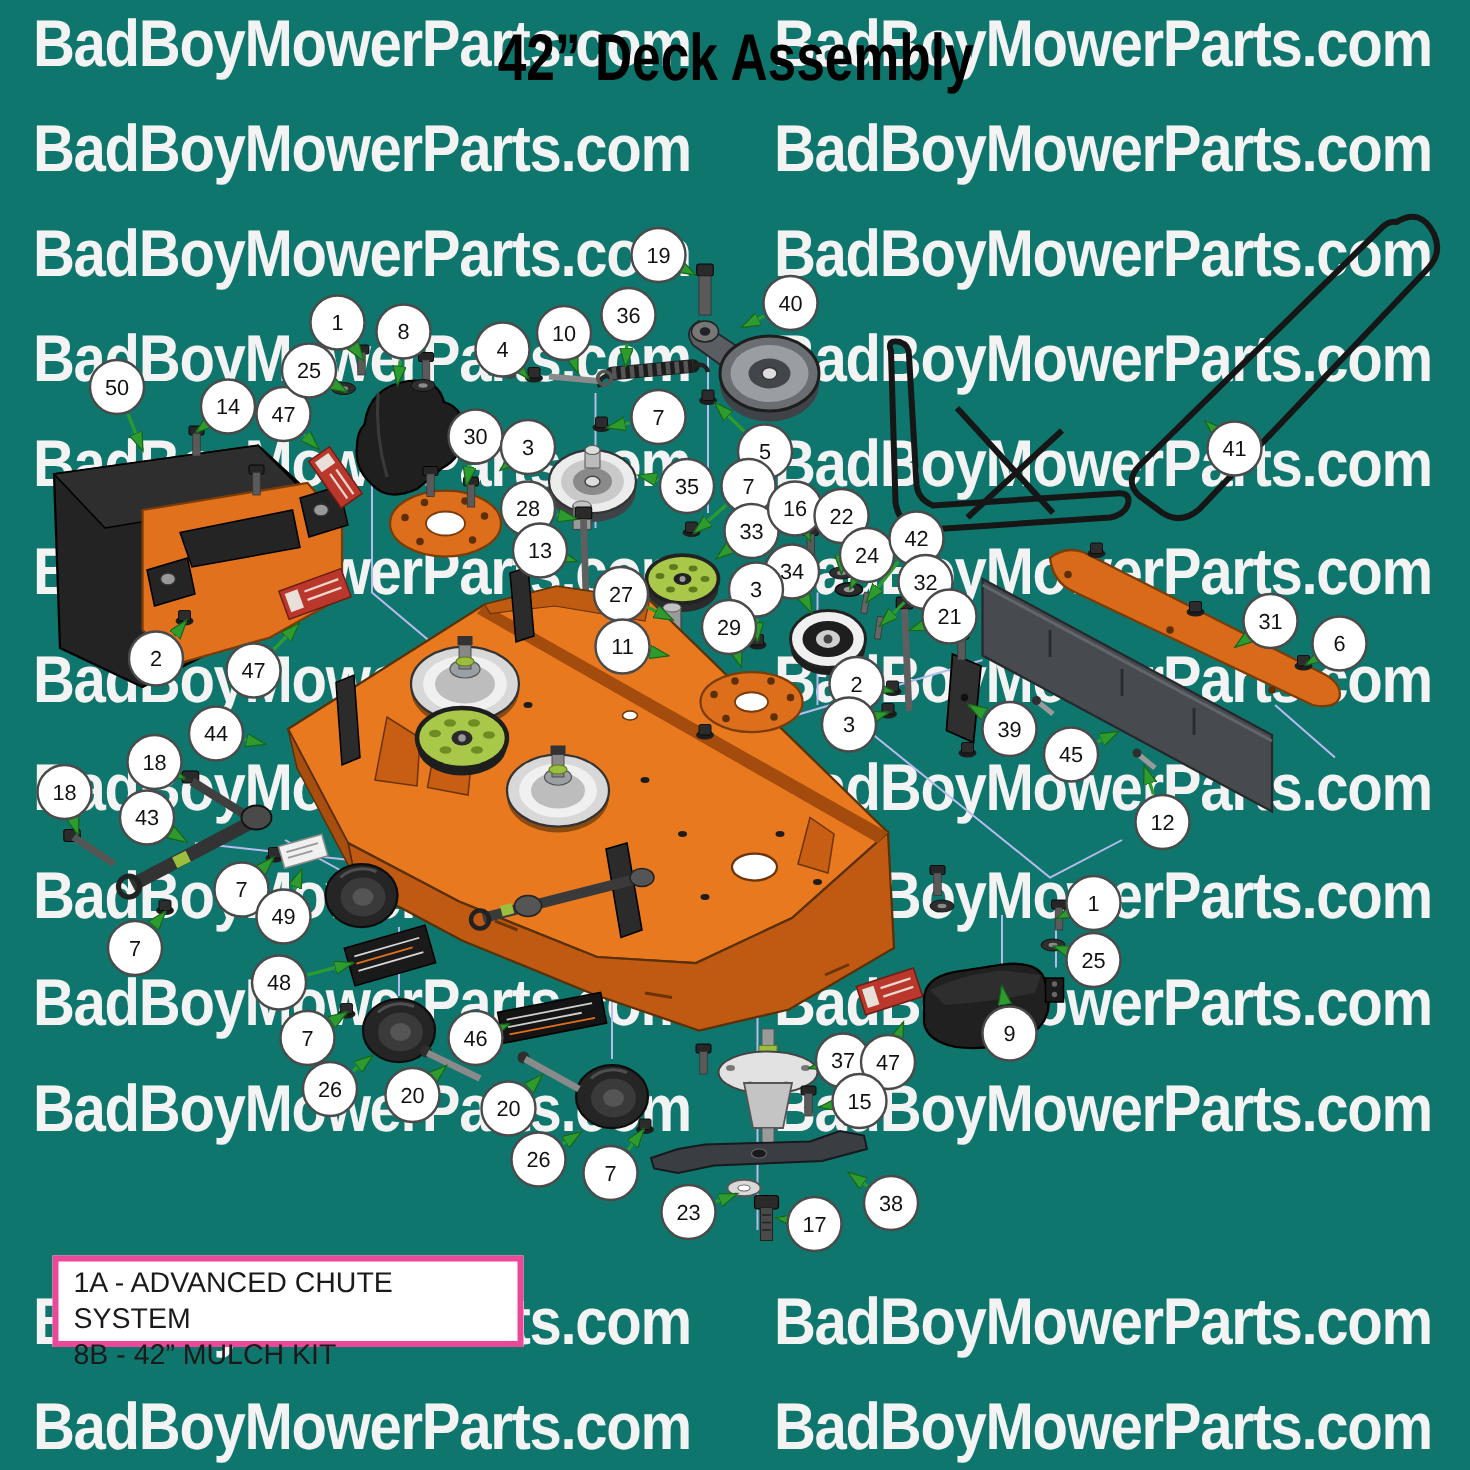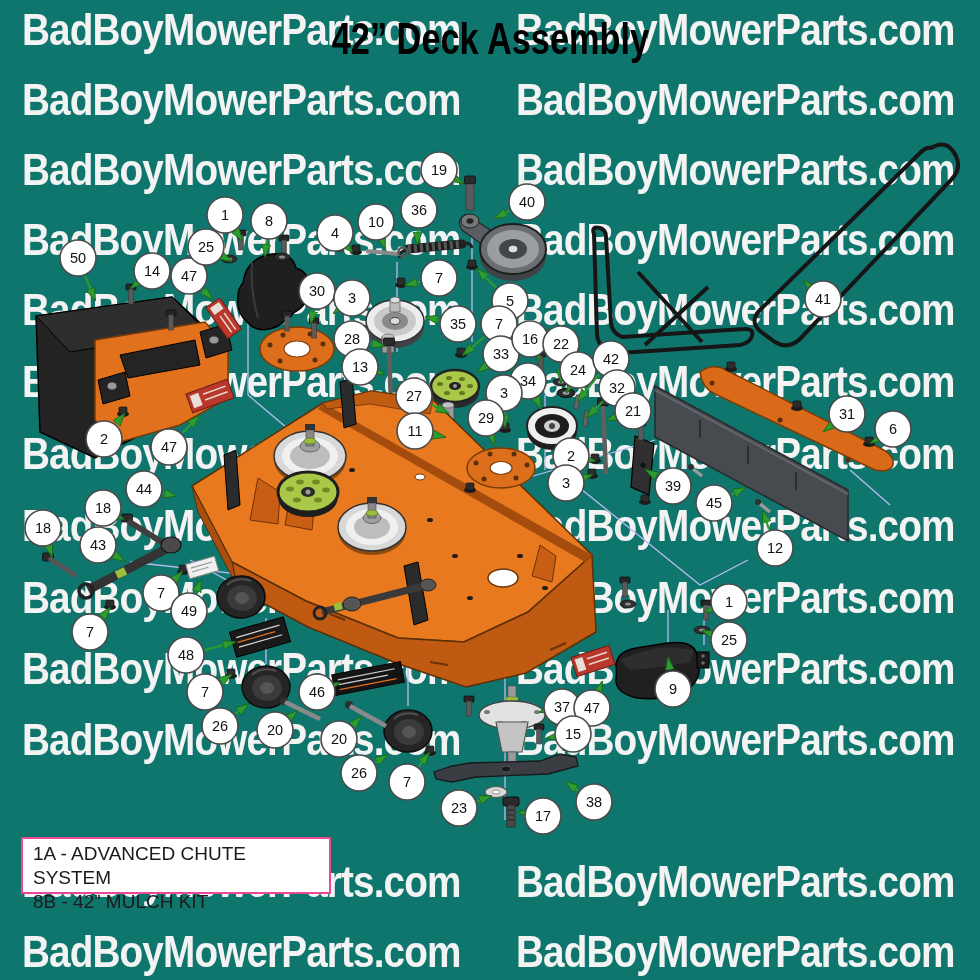--- a/index.html
+++ b/index.html
@@ -5,22 +5,22 @@
   html,body{margin:0;padding:0;background:#fff;}
   .canvas{position:relative;width:980px;height:980px;background:#0f766e;overflow:hidden;
           font-family:"Liberation Sans",sans-serif;}
   #watermark-layer{position:absolute;inset:0;z-index:0;}
   .wm{position:absolute;font-weight:700;font-size:44px;letter-spacing:-1px;line-height:1;
       white-space:nowrap;transform:scaleX(0.88);transform-origin:left top;user-select:none;}
   #diagram{position:absolute;left:0;top:0;z-index:1;}
   .page-title{position:absolute;top:14px;left:0;width:100%;text-align:center;z-index:2;
       font-size:44px;font-weight:700;color:#000;}
   .page-title span{display:inline-block;transform:scaleX(0.78);transform-origin:center;}
-  .legend-box{position:absolute;left:21px;top:837px;width:296px;height:50px;background:#fff;
-      border:2px solid #ec4899;z-index:3;padding:3px 0 0 10px;}
+  .legend-box{position:absolute;left:35px;top:837px;width:296px;height:50px;background:#fff;
+      border:4px solid #ec4899;z-index:3;padding:3px 0 0 10px;}
   .legend-box div{font-size:19px;line-height:24px;color:#1a1a1a;}
   svg text.callout-num{font-family:"Liberation Sans",sans-serif;font-size:14.5px;fill:#111;}
 </style>
 </head>
 <body>
 
 <div class="canvas">
 
   <div id="watermark-layer">
       <span class="wm" style="left: 22px; top: 8px; color: rgb(243, 243, 243);">BadBoyMowerParts.com</span>

